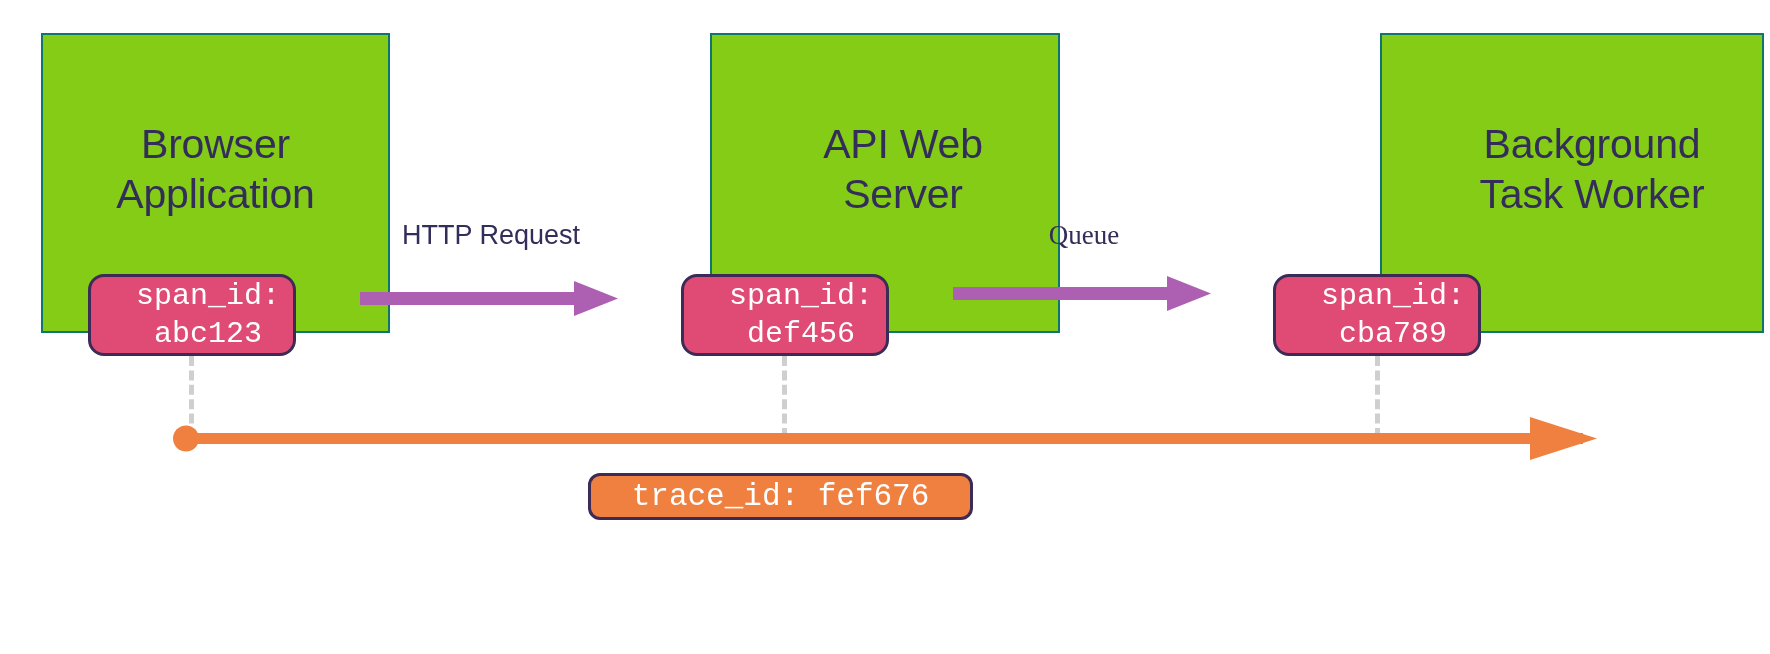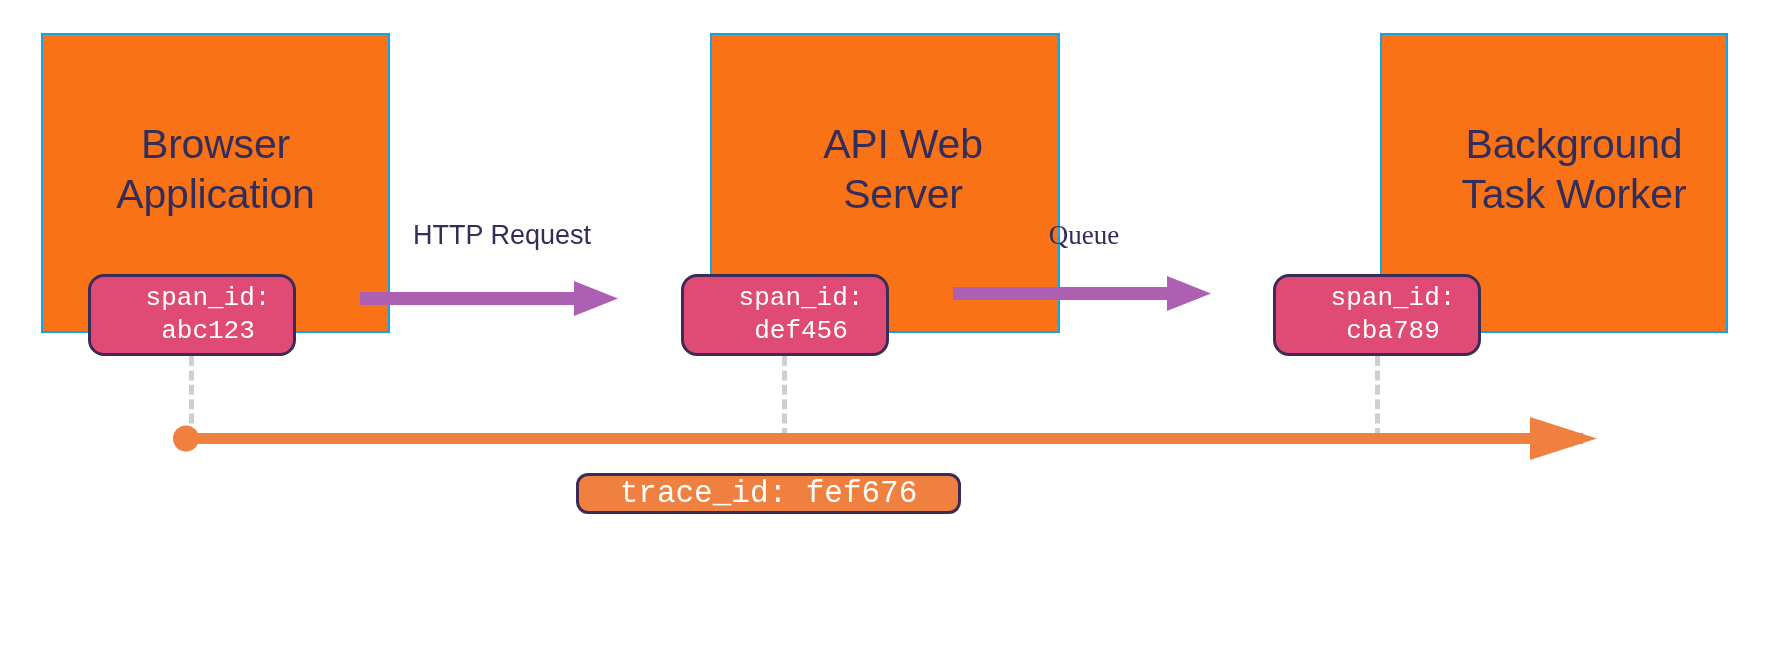--- a/index.html
+++ b/index.html
@@ -15,22 +15,22 @@
     width: 1770px;
     height: 654px;
     background: #ffffff;
     overflow: hidden;
   }
 
   
   .service-box {
     position: absolute;
     box-sizing: border-box;
-    background: #f97316;
-    border: 2px solid #0ea5e9;
+    background: #84cc16;
+    border: 2px solid #0f766e;
     display: flex;
     align-items: flex-start;
     justify-content: center;
   }
   .service-title {
     margin-top: 84px;
     font-family: "Liberation Sans", sans-serif;
     font-size: 41px;
     line-height: 1.22;
     color: #332E59;
@@ -47,21 +47,21 @@
     background: #DF4B74;
     border: 3px solid #3B2B56;
     border-radius: 16px;
     display: flex;
     align-items: center;
     justify-content: center;
     z-index: 6;
   }
   .span-pill-text {
     font-family: "Liberation Mono", monospace;
-    font-size: 26px;
+    font-size: 30px;
     line-height: 1.28;
     color: #FFFFFF;
     text-align: center;
     white-space: pre-line;
     font-weight: 400;
     margin-left: 32px;
   }
 
   
   .flow-arrow {
@@ -123,26 +123,26 @@
   <div class="service-box" style="left:41px; top:33px; width:349px; height:300px;">
     <div class="service-title">Browser
 Application</div>
   </div>
 
   <div class="service-box" style="left:710px; top:33px; width:350px; height:300px;padding-left:36px;">
     <div class="service-title">API Web
 Server</div>
   </div>
 
-  <div class="service-box" style="left:1380px; top:33px; width:348px; height:300px;padding-left:40px;">
+  <div class="service-box" style="left:1380px; top:33px; width:384px; height:300px;padding-left:40px;">
     <div class="service-title">Background
 Task Worker</div>
   </div>
 
-  <div class="flow-label" style="left:376px; top:220px; width:252px;">HTTP Request</div>
+  <div class="flow-label" style="left:365px; top:220px; width:252px;">HTTP Request</div>
 
   <svg class="flow-arrow" style="left:360px; top:278px;" width="262" height="42" viewBox="0 0 262 42">
     <rect x="0" y="14" width="222" height="13" fill="#AD5FB2"></rect>
     <polygon points="214,3 258,20.5 214,38" fill="#AD5FB2"></polygon>
   </svg>
 
   <div class="flow-label" style="left:958px; top:220px; width:252px;font-family:Liberation Serif, serif;">Queue</div>
 
   <svg class="flow-arrow" style="left:953px; top:273px;" width="262" height="42" viewBox="0 0 262 42">
     <rect x="0" y="14" width="222" height="13" fill="#AD5FB2"></rect>
@@ -167,17 +167,17 @@
   <div class="span-pill" style="left:681px; top:274px; width:208px; height:82px;">
     <div class="span-pill-text">span_id:
 def456</div>
   </div>
 
   <div class="span-pill" style="left:1273px; top:274px; width:208px; height:82px;">
     <div class="span-pill-text">span_id:
 cba789</div>
   </div>
 
-  <div class="trace-box" style="left:576px; top:473px; width:385px; height:41px;">
+  <div class="trace-box" style="left:588px; top:473px; width:385px; height:47px;">
     <div class="trace-box-text">trace_id: fef676</div>
   </div>
 
 </div>
 
 </body></html>

